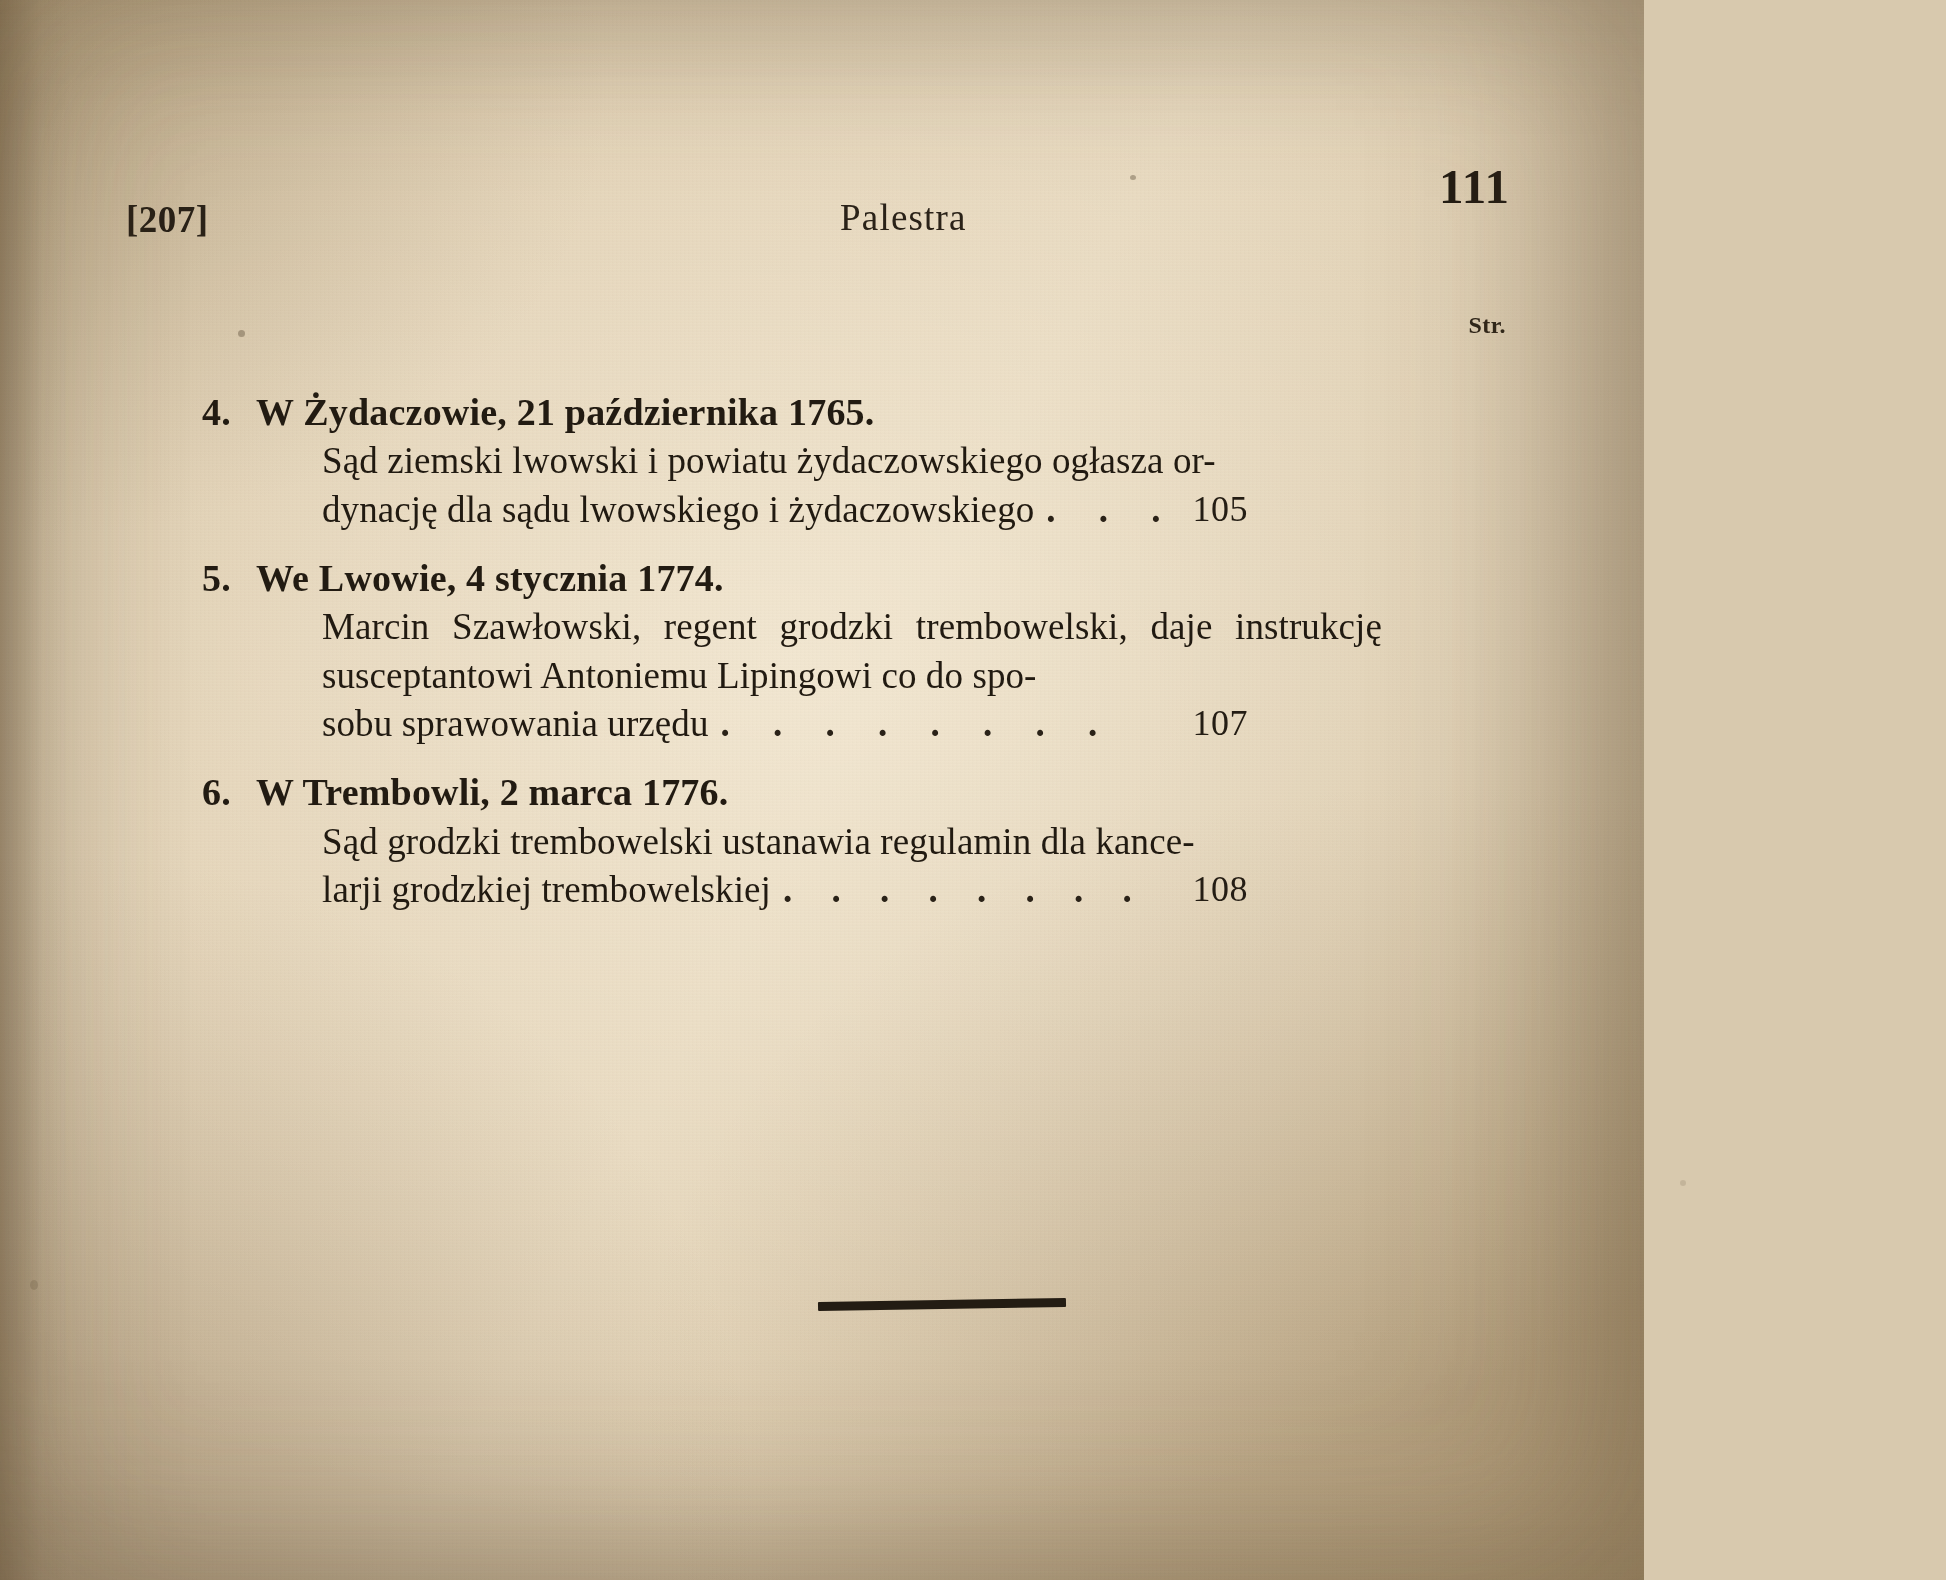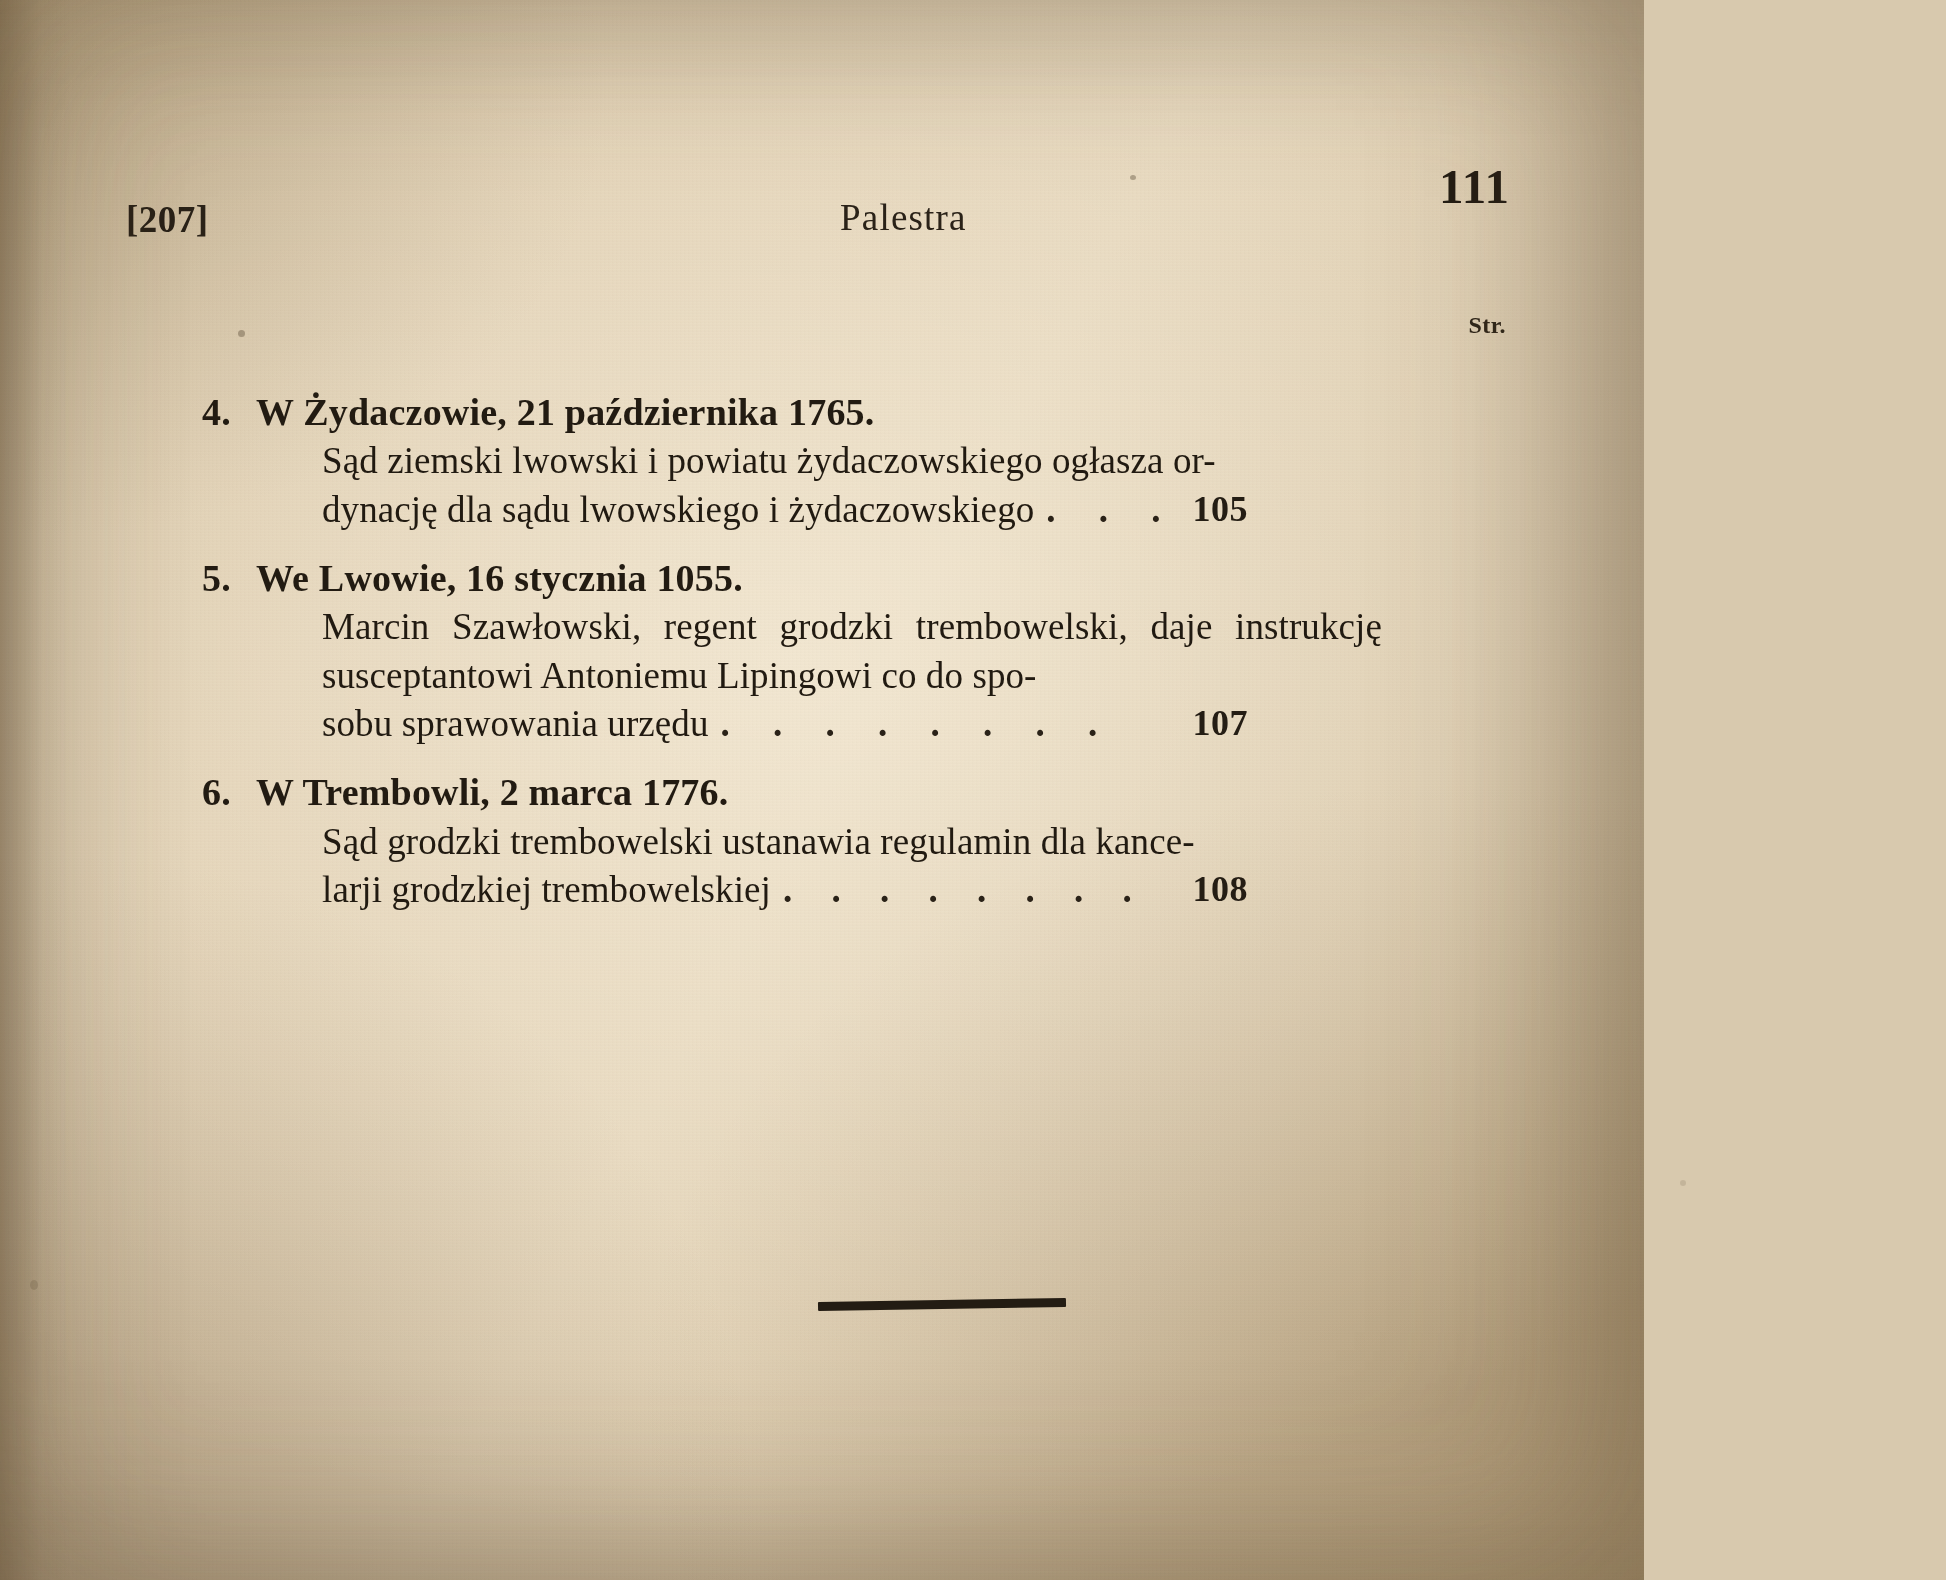--- a/index.html
+++ b/index.html
@@ -144,21 +144,21 @@
     letter-spacing: 17px;
     color: #2a2218;
     font-weight: 700;
     margin-left: 12px;
   }
   .leaders.tight { letter-spacing: 15px; }
   .pagenum-right {
     position: absolute;
     right: 134px;
     font-size: 36px;
-    font-weight: 700;
+    font-weight: 400;
     color: #241d14;
     letter-spacing: 0.5px;
   }
 
   .rule {
     position: absolute;
     left: 818px;
     top: 1300px;
     width: 248px;
     height: 9px;
@@ -199,21 +199,21 @@
           <span>Sąd ziemski lwowski i powiatu żydaczowskiego ogłasza or-</span>
           <span class="lastline">
             <span>dynację dla sądu lwowskiego i żydaczowskiego</span><span class="leaders">. . .</span>
             <span class="pagenum-right">105</span>
           </span>
         </div>
       </div>
 
       <div class="entry">
         <div class="entry-title">
-          <span class="num">5.</span><span>We Lwowie, 16 stycznia 1055.</span>
+          <span class="num">5.</span><span>We Lwowie, 4 stycznia 1774.</span>
         </div>
         <div class="entry-desc">
           <span>Marcin Szawłowski, regent grodzki trembowelski, daje</span>
           <span>instrukcję susceptantowi Antoniemu Lipingowi co do spo-</span>
           <span class="lastline">
             <span>sobu sprawowania urzędu</span><span class="leaders">. . . . . . . .</span>
             <span class="pagenum-right">107</span>
           </span>
         </div>
       </div>

